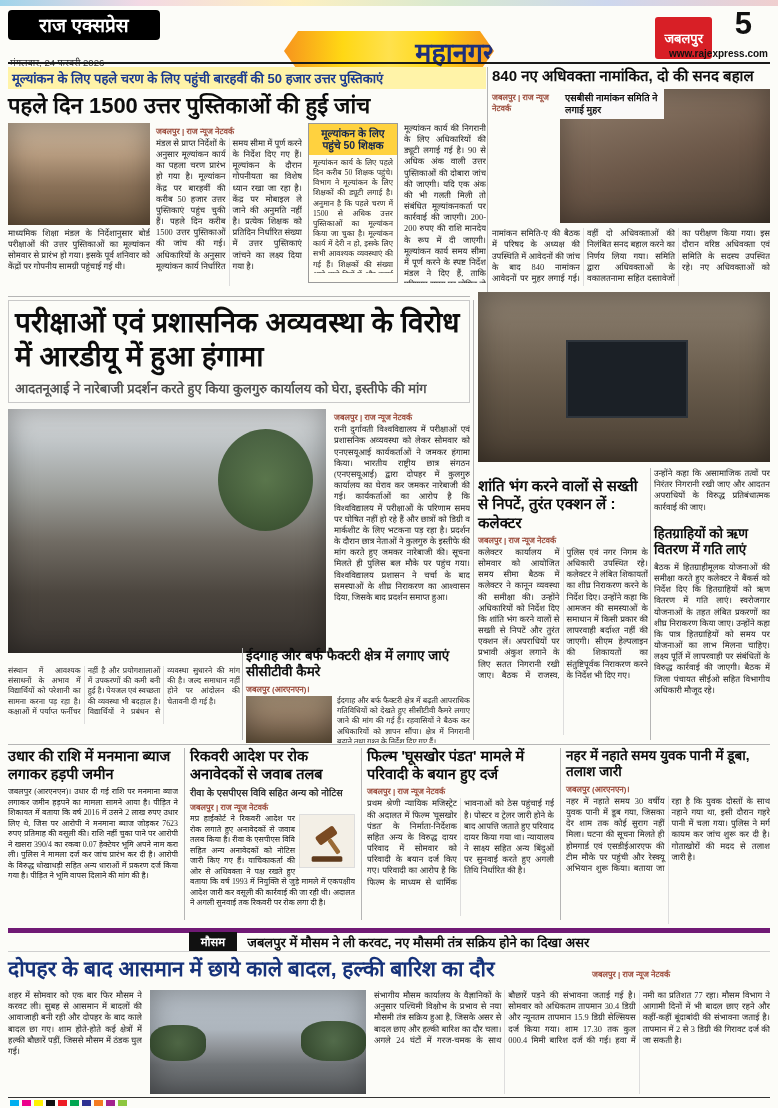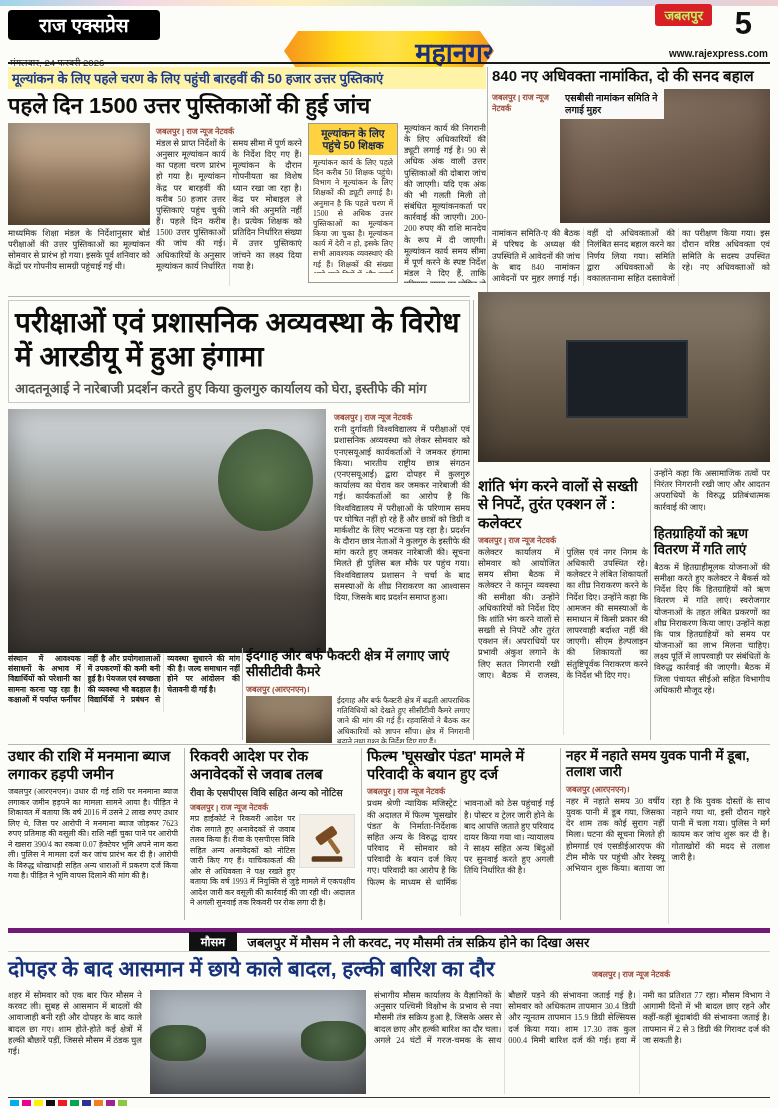--- a/index.html
+++ b/index.html
@@ -12,22 +12,22 @@
     background:linear-gradient(90deg,#9fd4ea 0%,#f3d9e4 18%,#fdf0c2 38%,#d8e9d0 58%,#cdd7ee 78%,#f0cfcf 100%); }
   .logo { position:absolute; left:8px; top:10px; width:152px; height:30px; background:#000000; border-radius:4px;
     display:flex; align-items:center; justify-content:center; }
   .logo span { color:#fff; font-weight:bold; font-size:19px; font-family:"Liberation Sans",sans-serif; }
   .mast-date { position:absolute; left:10px; top:56px; font-size:9.5px; color:#333; font-family:"Liberation Sans",sans-serif; }
   .banner { position:absolute; left:284px; top:7px; width:210px; height:40px;
     background:linear-gradient(90deg,#f7941d 0%,#ffd814 28%,#ffe14d 50%,#ffd814 72%,#f7941d 100%);
     clip-path:polygon(0 50%, 14px 0, calc(100% - 14px) 0, 100% 50%, calc(100% - 14px) 100%, 14px 100%);
     display:flex; align-items:center; justify-content:flex-end;margin-top:24px; }
   .banner span { font-size:27px; font-weight:bold; color:#1d2f7c; font-family:"Liberation Sans",sans-serif; }
-  .city-badge { position:absolute; right:66px; top:4px; background:#d81f26; color:#bef264; font-weight:bold;
-    font-size:13px; padding:2px 9px; border-radius:3px; font-family:"Liberation Sans",sans-serif; }
+  .city-badge { position:absolute; right:66px; top:17px; background:#d81f26; color:#ffffff; font-weight:bold;
+    font-size:13px; padding:12px 9px; border-radius:3px; font-family:"Liberation Sans",sans-serif; }
   .page-num { position:absolute; right:26px; top:6px; font-size:31px; font-weight:bold; color:#101010; font-family:"Liberation Sans",sans-serif; }
   .website { position:absolute; right:10px; top:48px; font-size:10px; font-weight:bold; color:#111; font-family:"Liberation Sans",sans-serif; }
   .mast-rule { position:absolute; left:8px; width:762px; top:62px; border-top:2px solid #1a1a1a; }
 
   
   .hl { font-family:"Liberation Sans",sans-serif; font-weight:800; color:#0d0d0d; line-height:1.22; }
   .byline { font-size:8px; font-weight:bold; color:#9a4b3b; margin:2px 0; font-family:"Liberation Sans",sans-serif; }
   .bt { font-size:8.4px; line-height:1.33; text-align:justify; color:#1d1d1d; overflow:hidden; }
   .c2 { column-count:2; column-gap:7px; column-rule:1px solid #ddd; }
   .c3 { column-count:3; column-gap:7px; column-rule:1px solid #ddd; }
@@ -82,21 +82,21 @@
   .collector-hl { font-size:15px; }
   .collector-body { margin-top:2px; height:188px; }
   .collector-contd { position:absolute; left:654px; top:468px; width:116px; height:52px; }
   .art-loan { position:absolute; left:654px; top:526px; width:116px; height:214px; }
   .loan-hl { font-size:13.5px; }
   .loan-body { margin-top:3px; height:168px; }
 
   
   .art-students { position:absolute; left:8px; top:650px; width:232px; height:90px; }
   .students-title { border:1.5px solid #555; padding:3px 6px; text-align:center; font-size:12.5px; }
-  .students-body { margin-top:4px; height:58px; font-size:7.7px;font-weight:bold; }
+  .students-body { margin-top:16px; height:58px; font-size:7.7px; }
   .art-cctv { position:absolute; left:246px; top:648px; width:224px; height:92px; }
   .cctv-hl { font-size:13.5px; }
   .cctv-row { display:flex; gap:5px; margin-top:2px; }
   .ph-cctv { width:86px; height:47px; flex:none; background:linear-gradient(180deg,#b29b7f 0%,#86705a 60%,#6a573f 100%); }
   .cctv-body { flex:1; height:47px; font-size:7.7px; }
 
   
   .art-land { position:absolute; left:8px; top:748px; width:170px; height:172px; }
   .land-hl { font-size:14.5px; }
   .land-body { margin-top:4px; height:122px; font-size:7.9px; }

